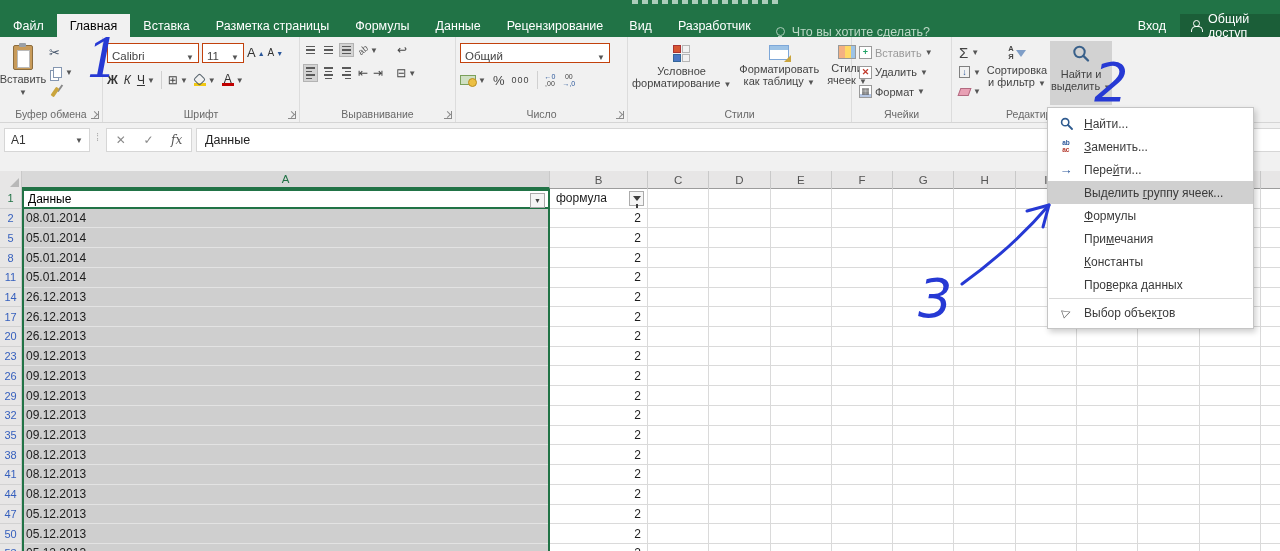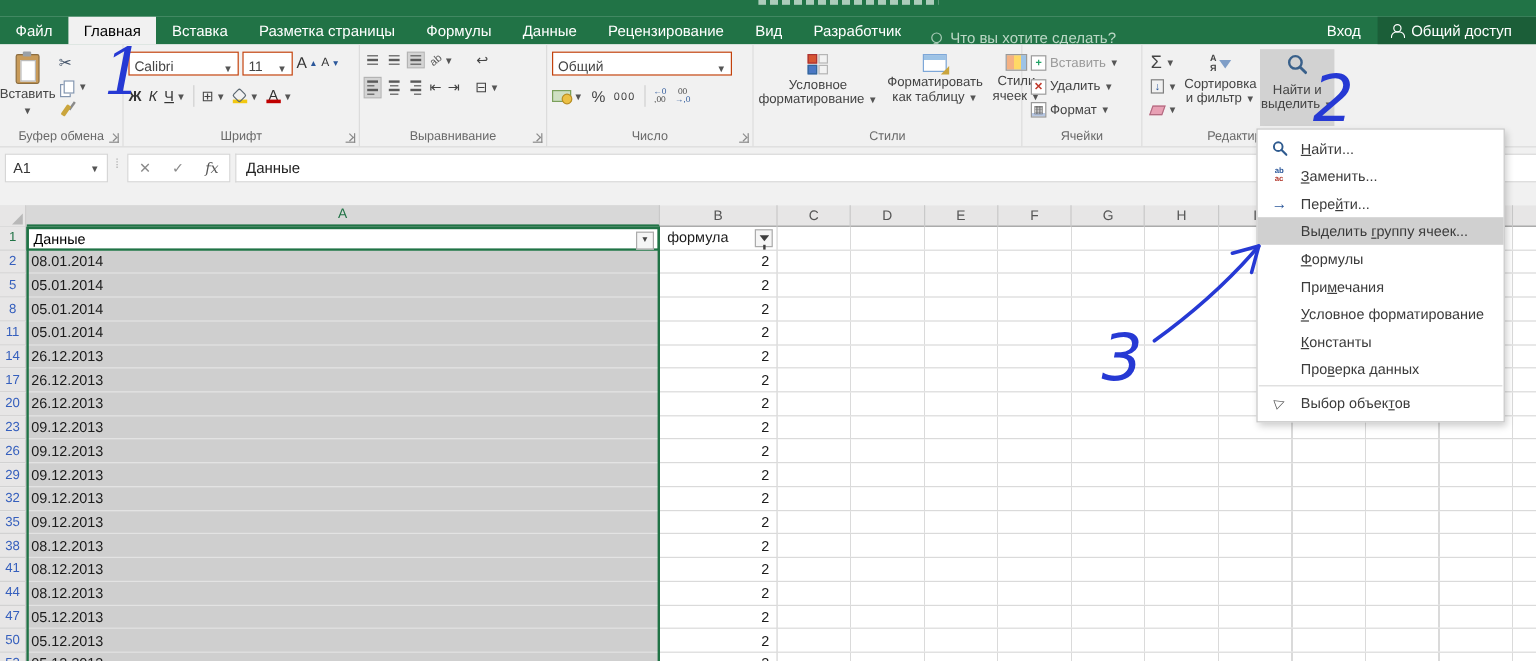--- a/index.html
+++ b/index.html
@@ -14,21 +14,21 @@
   
   .tabrow { position:absolute; left:0; top:14px; width:1280px; height:23px; background:#217346;
     display:flex; align-items:stretch; color:#fff; font-size:12.5px; }
   .tab { display:flex; align-items:center; padding:0 13px; cursor:default; white-space:nowrap; }
   .tab.active { background:#f1f1f1; color:#000000; }
   .tellme { display:flex; align-items:center; gap:7px; padding:0 12px; color:#bcd8c6;margin-top:12px; }
   .bulb { width:9px; height:9px; border:1.5px solid #a8cbb7; border-radius:50%; position:relative; flex:none; }
   .bulb:after { content:""; position:absolute; width:4px; height:3px; background:#a8cbb7; bottom:-4px; left:1.5px; }
   .tr-right { position:absolute; right:0; top:0; height:23px; display:flex; align-items:stretch; }
   .signin { display:flex; align-items:center; padding:0 14px;text-align:center; }
-  .share { display:flex; align-items:center; gap:6px; padding:0 10px; background:#1b5e38; width:132px; }
+  .share { display:flex; align-items:center; gap:6px; padding:0 10px; background:#1b5e38; width:100px; }
   .person { width:12px; height:12px; position:relative; flex:none; }
   .person:before { content:""; position:absolute; width:5px; height:5px; border:1.5px solid #fff; border-radius:50%; top:0; left:3px; }
   .person:after { content:""; position:absolute; width:10px; height:5px; border:1.5px solid #fff; border-bottom:none; border-radius:5px 5px 0 0; bottom:0; left:1px; }
 
   
   .ribbon { position:absolute; left:0; top:37px; width:1280px; height:86px; background:#f1f1f1; border-bottom:1px solid #d5d5d5; font-size:11px; color:#444; }
   .rgroup { position:absolute; top:0; height:85px; border-right:1px solid #dcdcdc; padding-top:4px; }
   .gbody { height:64px; display:flex; align-items:flex-start; }
   .glabel { position:absolute; bottom:2px; left:0; right:0; text-align:center; color:#696969; font-size:10.5px; white-space:nowrap; overflow:hidden; }
   .dl { position:absolute; bottom:3px; right:3px; width:8px; height:8px; border-right:1.5px solid #8a8a8a; border-bottom:1.5px solid #8a8a8a; }
@@ -602,24 +602,20 @@
       <div class="mitem">
         <span class="mico"></span>
         <span class="mlabel"><span></span><u>Ф</u><span>ормулы</span></span>
       </div>
       <div class="mitem">
         <span class="mico"></span>
         <span class="mlabel"><span>При</span><u>м</u><span>ечания</span></span>
       </div>
       <div class="mitem">
         <span class="mico"></span>
-        <span class="mlabel"><span></span><u>У</u><span>словное форматирование</span></span>
-      </div>
-      <div class="mitem">
-        <span class="mico"></span>
         <span class="mlabel"><span></span><u>К</u><span>онстанты</span></span>
       </div>
       <div class="mitem">
         <span class="mico"></span>
         <span class="mlabel"><span>Про</span><u>в</u><span>ерка данных</span></span>
       </div>
       <div class="msep"></div>
       <div class="mitem">
         <span class="mico">
           <span class="curso">▷</span>

